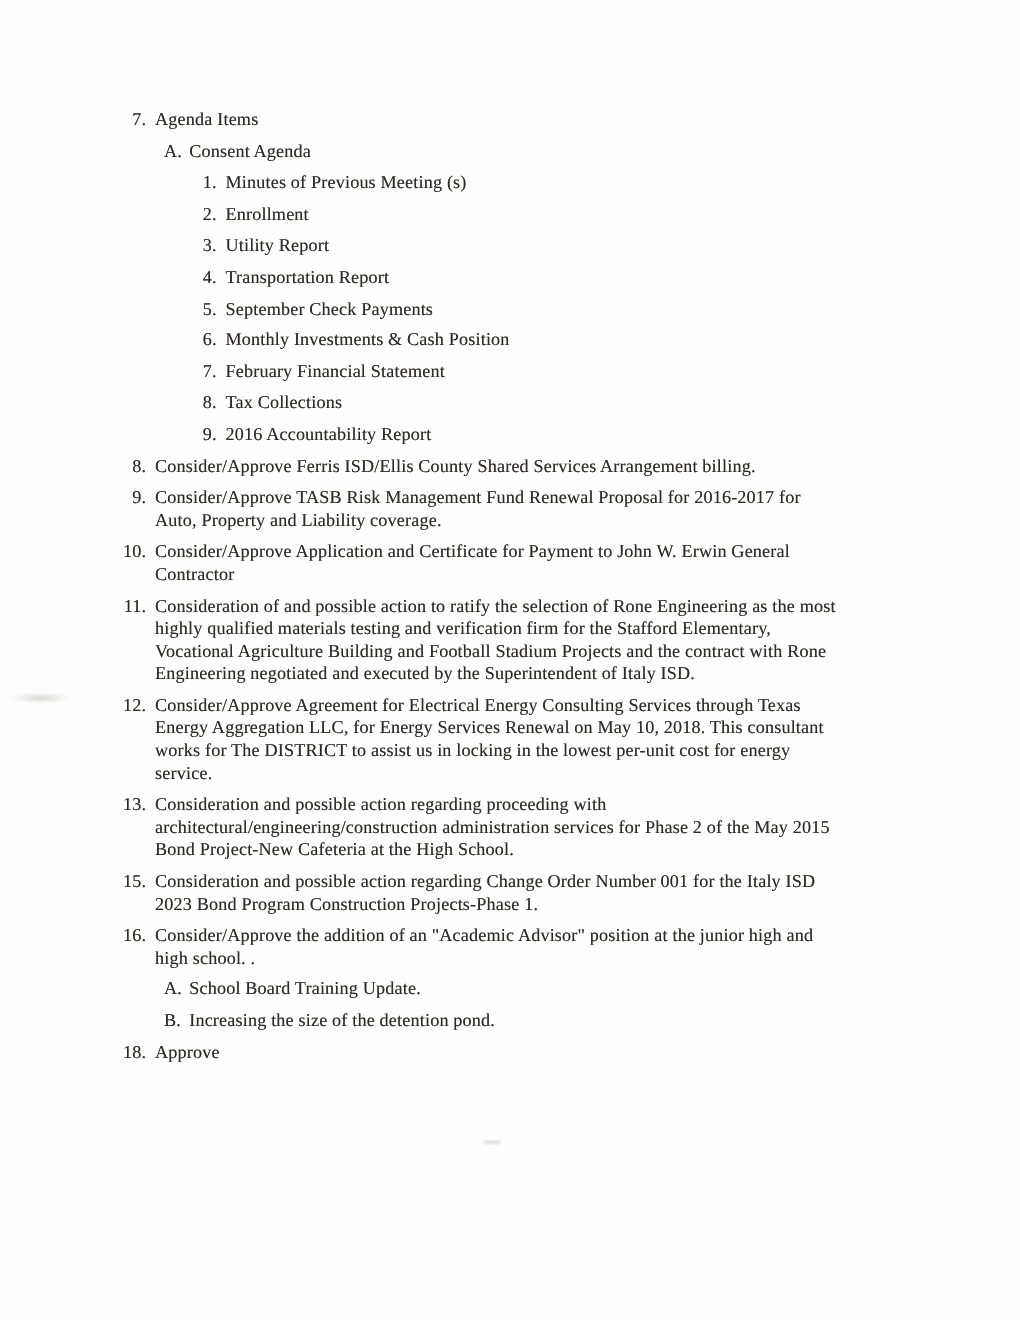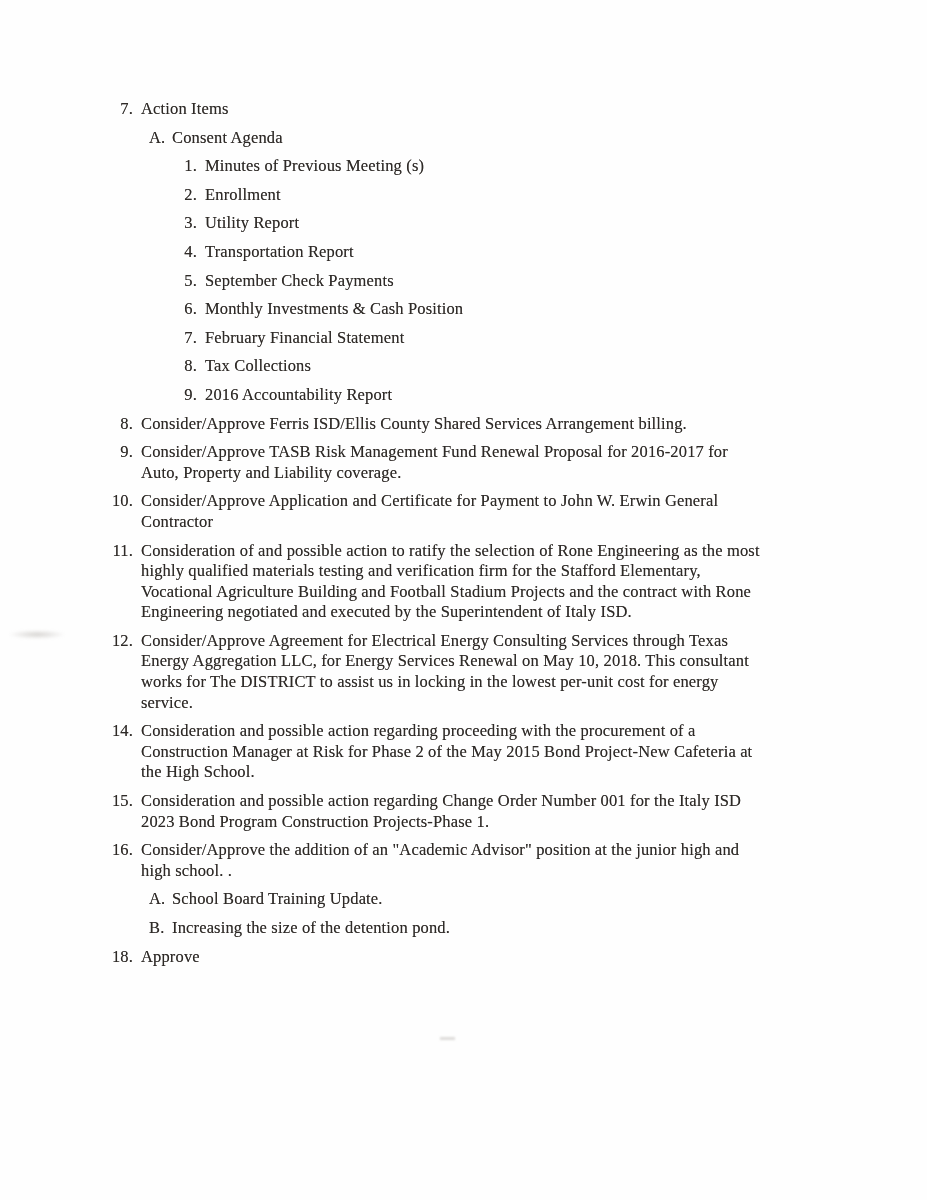--- a/index.html
+++ b/index.html
@@ -63,21 +63,21 @@
 <body>
 
 <div class="page">
   <div class="scan-smudge"></div>
   <div class="scan-speck"></div>
 
   <div class="content">
 
     <div class="row l1">
       <span class="marker">7.</span>
-      <span class="text">Action Items</span>
+      <span class="text">Agenda Items</span>
     </div>
 
     <div class="row l2">
       <span class="marker">A.</span>
       <span class="text">Consent Agenda</span>
     </div>
 
     <div class="row l3">
       <span class="marker">1.</span>
       <span class="text">Minutes of Previous Meeting (s)</span>
@@ -141,25 +141,25 @@
     <div class="row l1">
       <span class="marker">11.</span>
       <span class="text">Consideration of and possible action to ratify the selection of Rone Engineering as the most highly qualified materials testing and verification firm for the Stafford Elementary, Vocational Agriculture Building and Football Stadium Projects and the contract with Rone Engineering negotiated and executed by the Superintendent of Italy ISD.</span>
     </div>
 
     <div class="row l1">
       <span class="marker">12.</span>
       <span class="text">Consider/Approve Agreement for Electrical Energy Consulting Services through Texas Energy Aggregation LLC, for Energy Services Renewal on May 10, 2018. This consultant works for The DISTRICT to assist us in locking in the lowest per-unit cost for energy service.</span>
     </div>
 
+    <div class="row l1">
+      <span class="marker">13.</span>
+      <span class="text">Consideration and possible action regarding proceeding with architectural/engineering/construction administration services for Phase 2 of the May 2015 Bond Project-New Cafeteria at the High School.</span>
+    </div>
 
-    <div class="row l1">
-      <span class="marker">14.</span>
-      <span class="text">Consideration and possible action regarding proceeding with the procurement of a Construction Manager at Risk for Phase 2 of the May 2015 Bond Project-New Cafeteria at the High School.</span>
-    </div>
 
     <div class="row l1">
       <span class="marker">15.</span>
       <span class="text">Consideration and possible action regarding Change Order Number 001 for the Italy ISD 2023 Bond Program Construction Projects-Phase 1.</span>
     </div>
 
     <div class="row l1">
       <span class="marker">16.</span>
       <span class="text">Consider/Approve the addition of an "Academic Advisor" position at the junior high and high school. .</span>
     </div>

